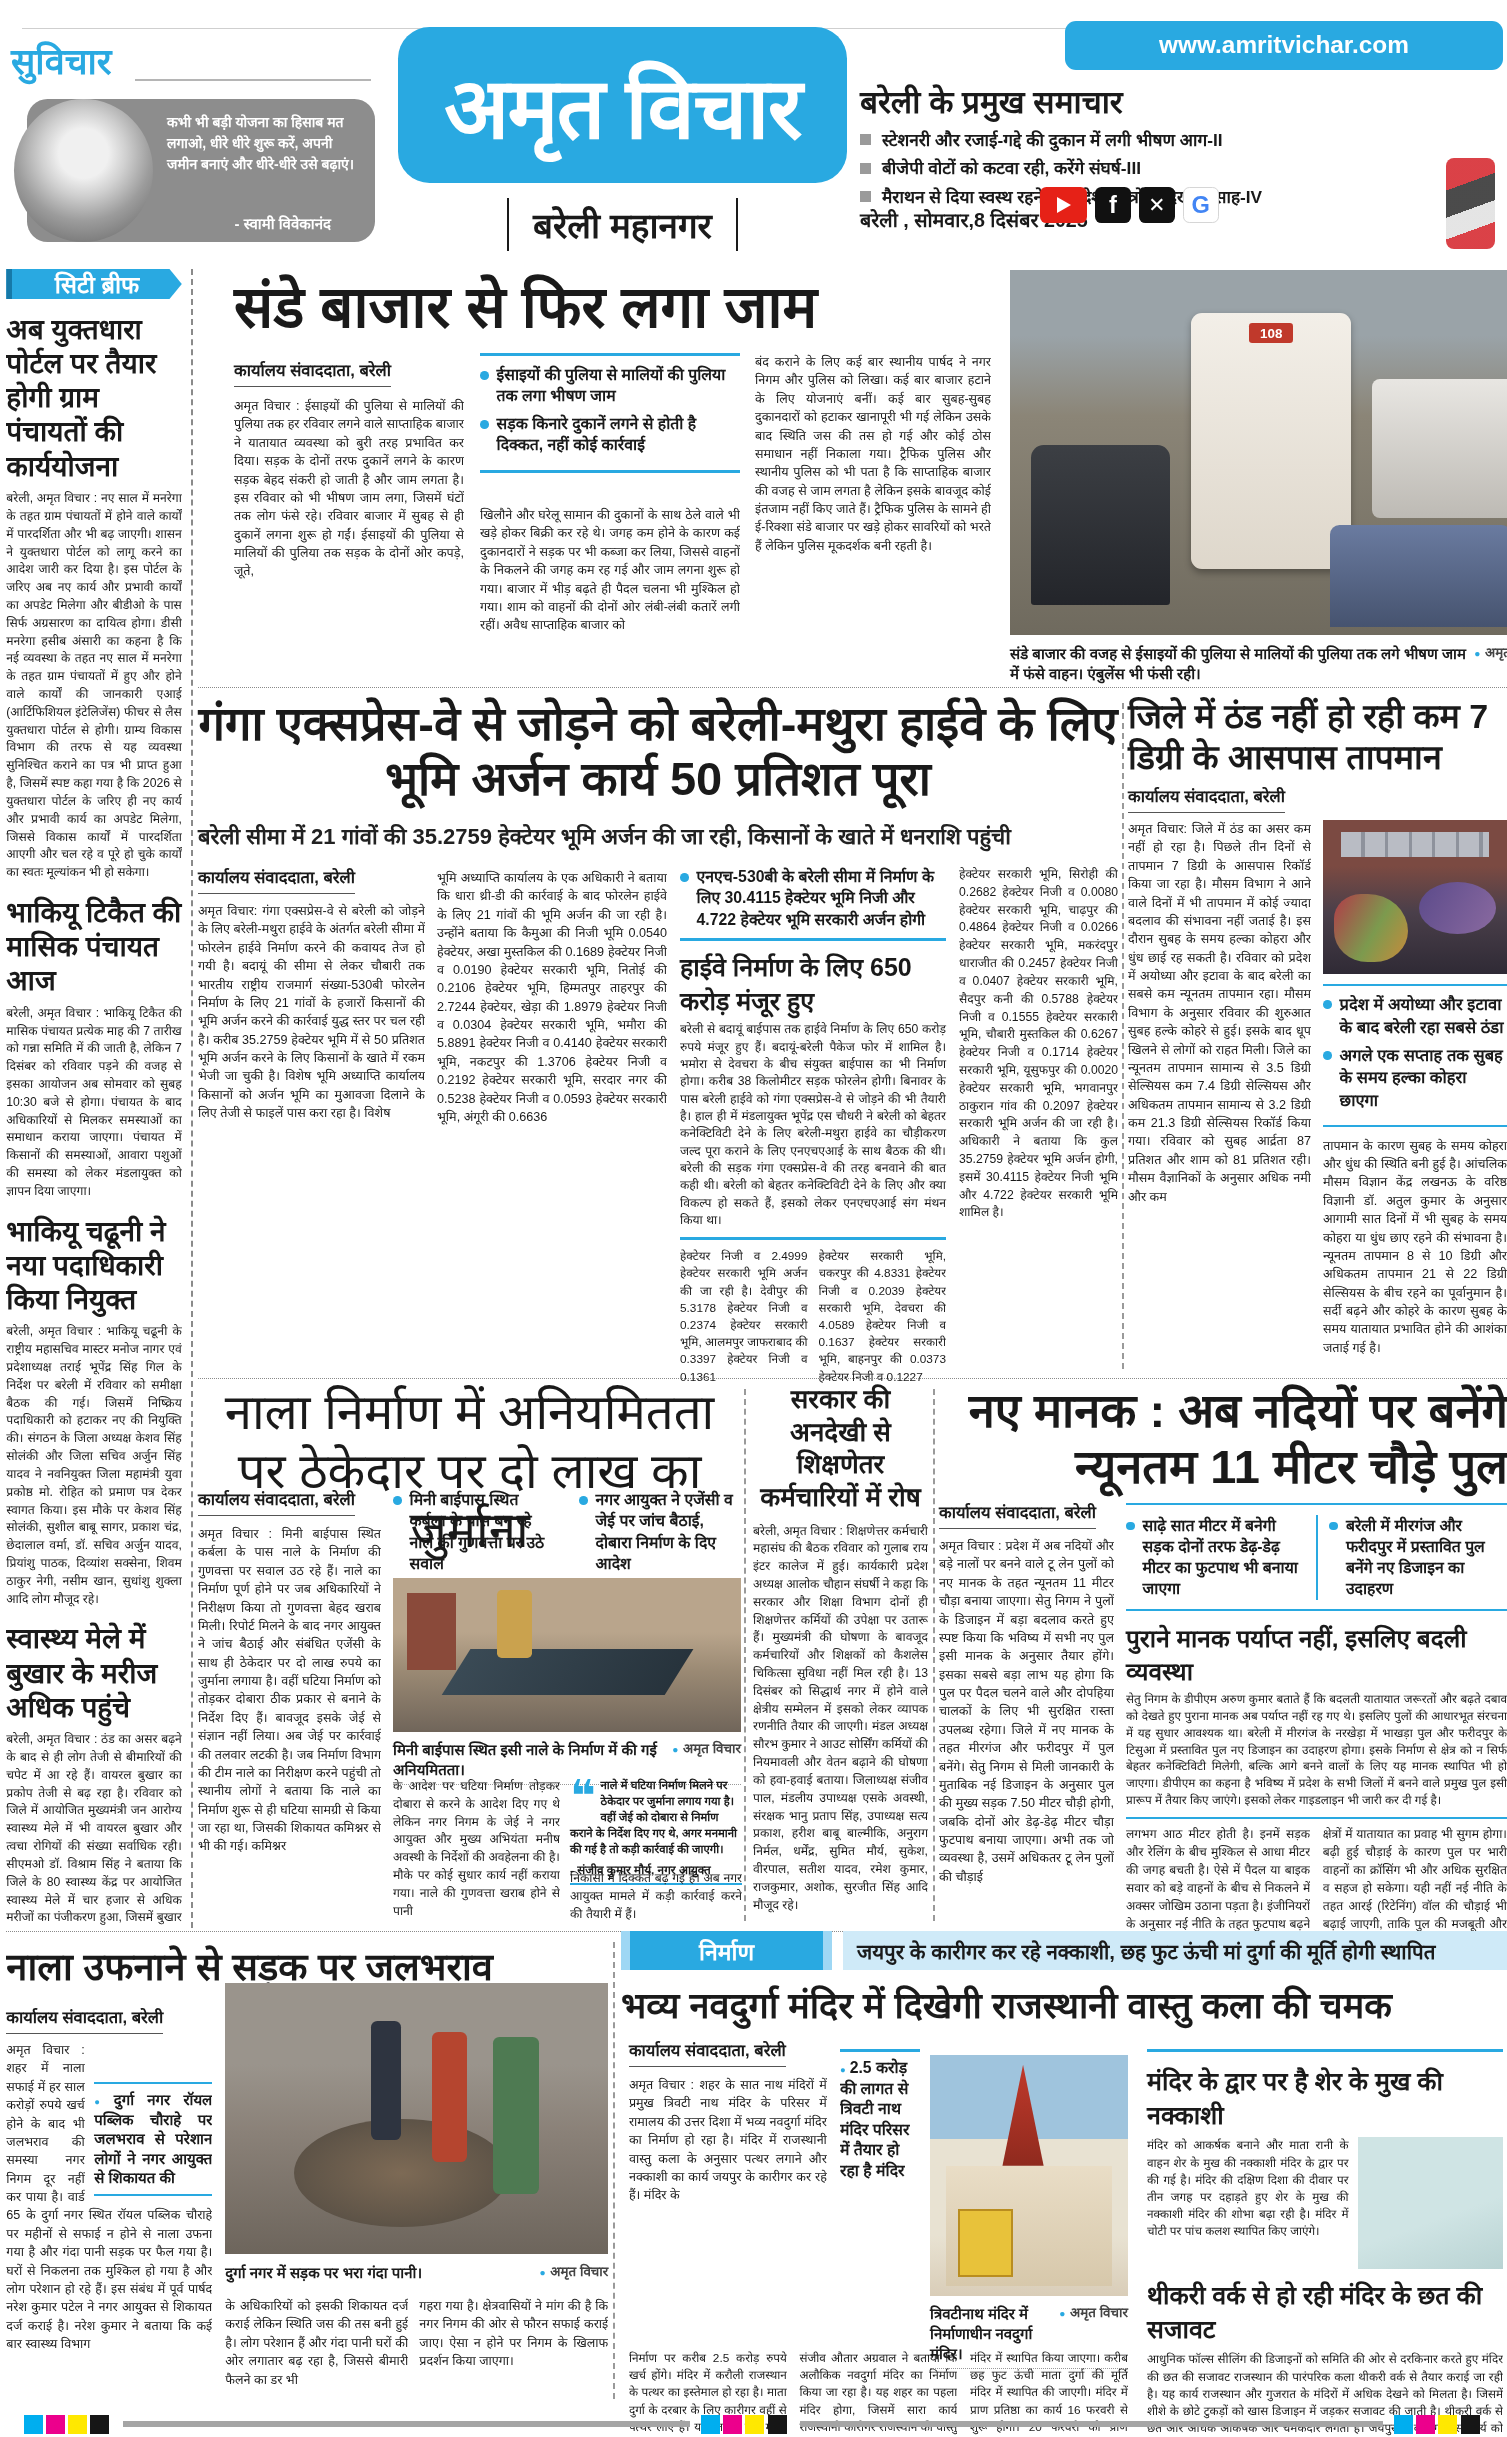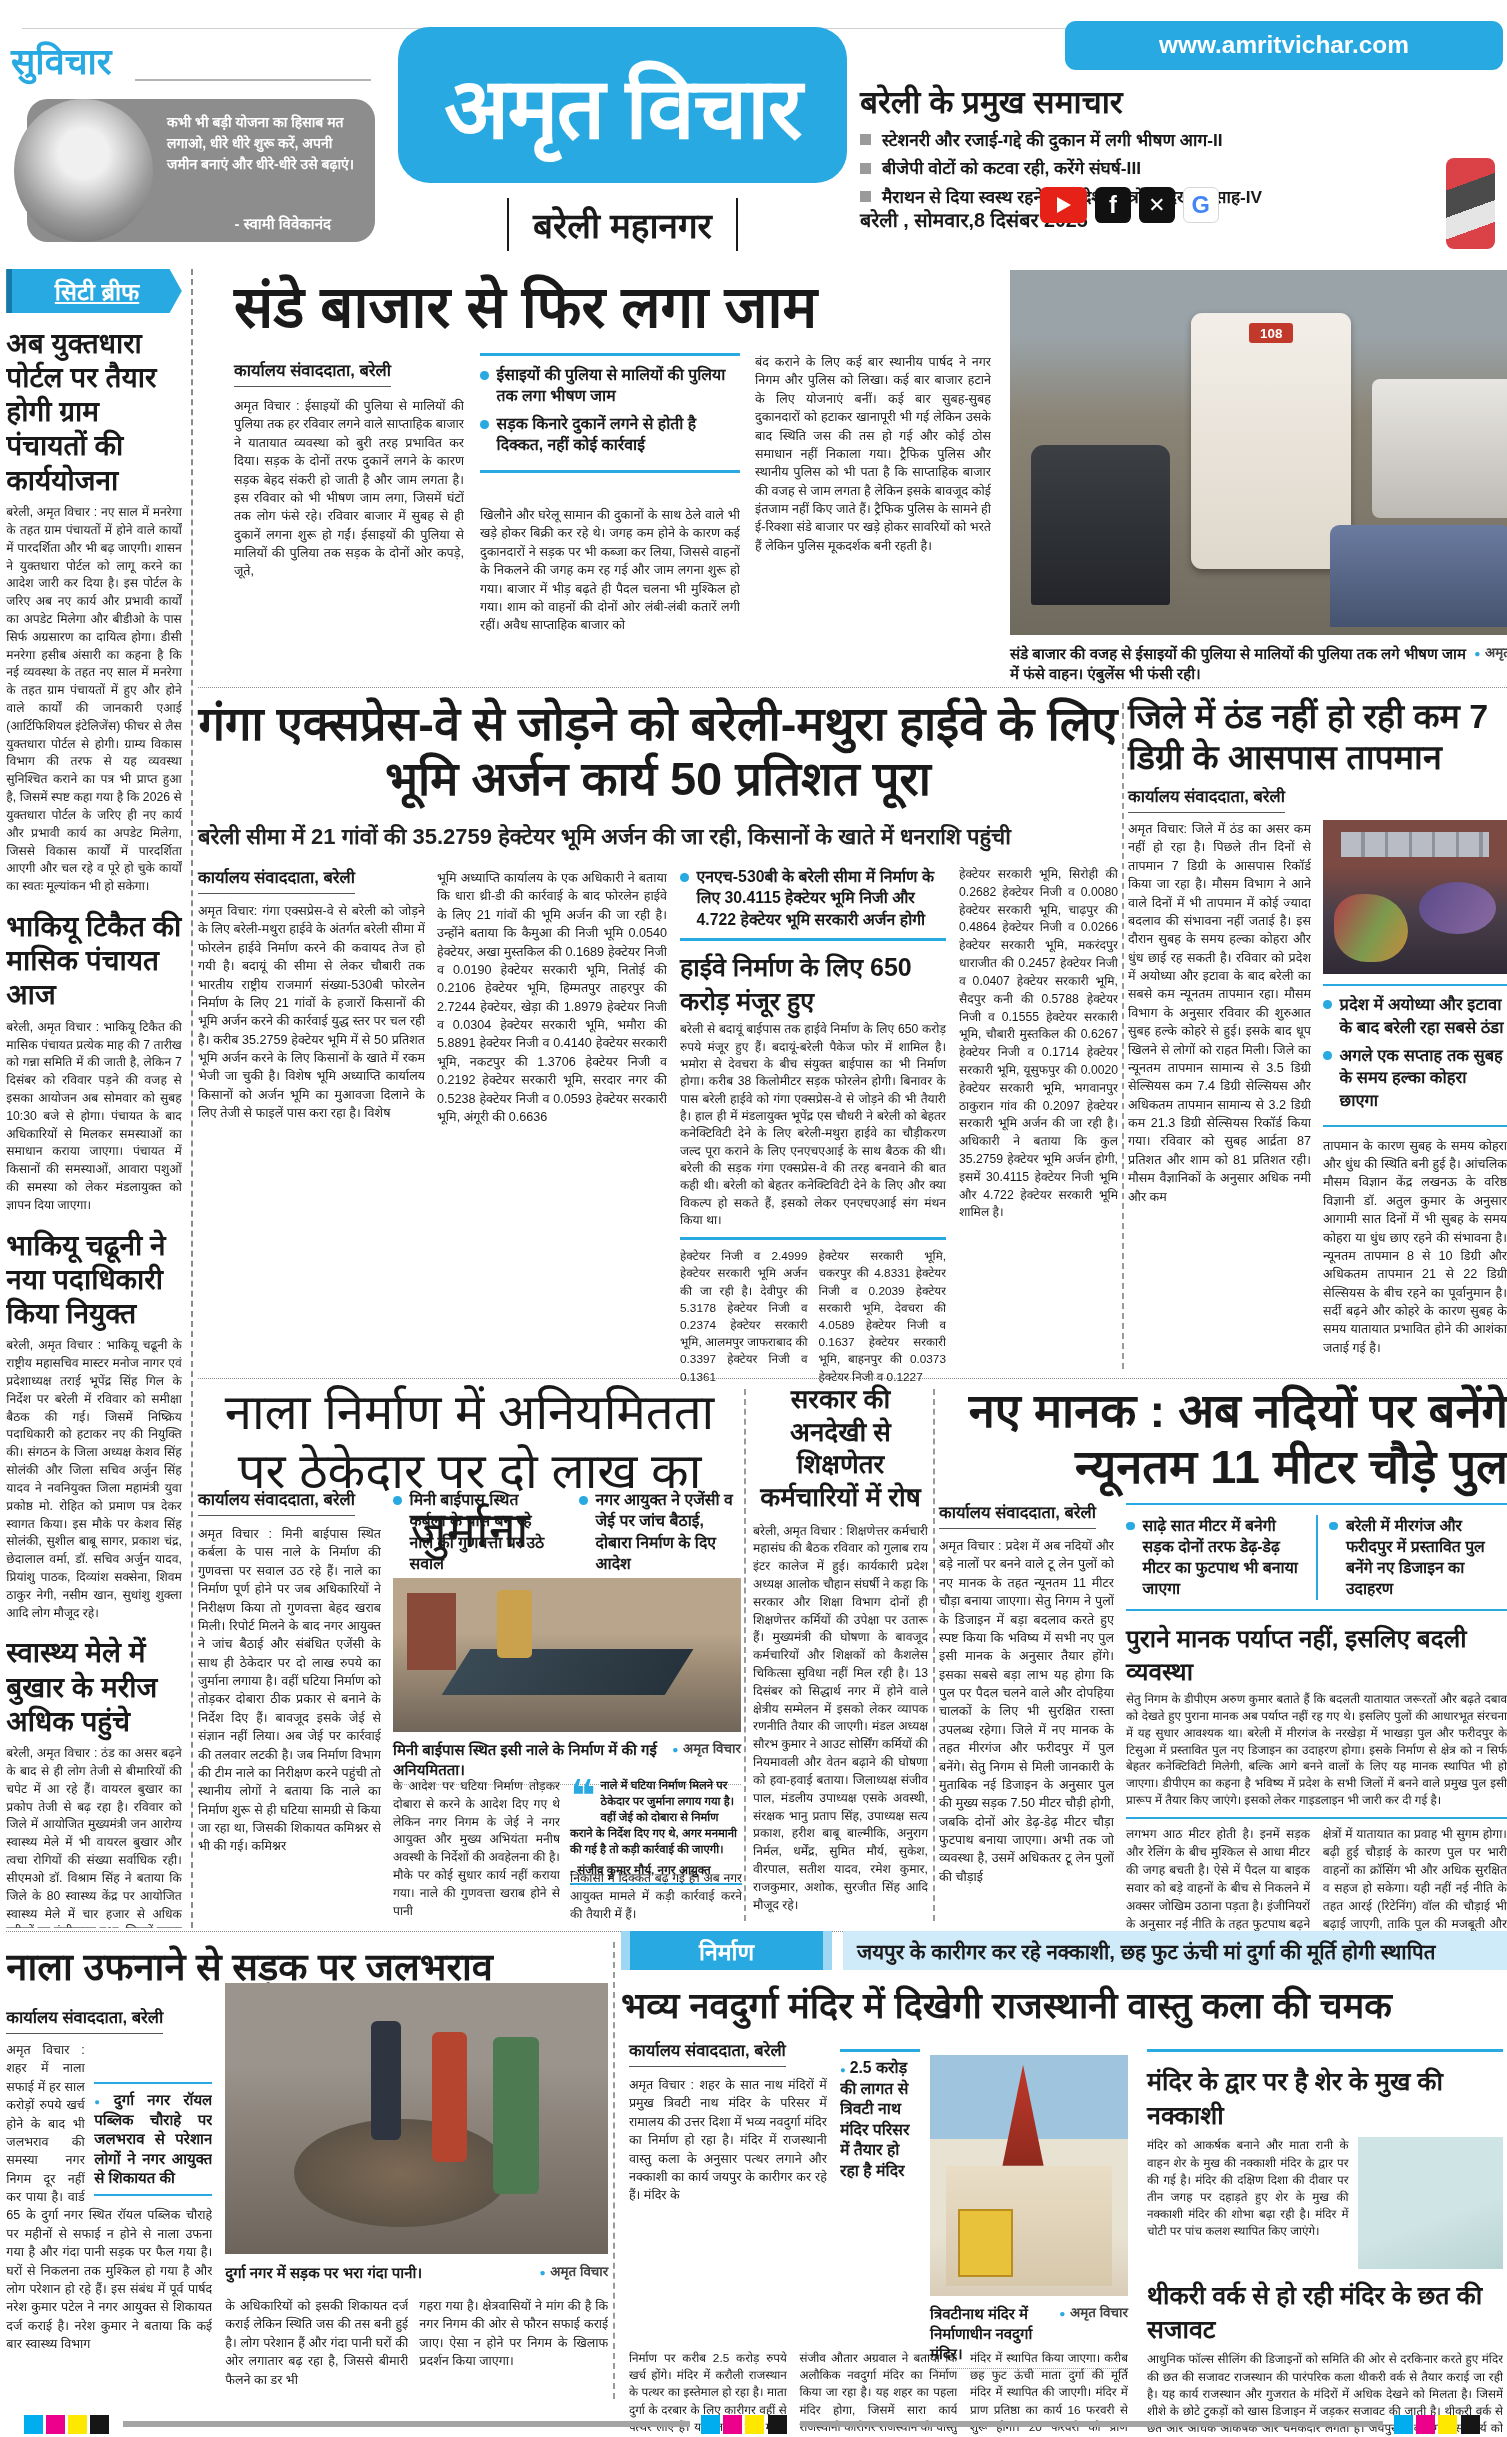--- a/index.html
+++ b/index.html
@@ -48,22 +48,22 @@
   .bul .dot { width:8.7px; height:8.7px; border-radius:50%; background:#29a9e1; margin-top:7px; flex:none; }
   .bul .tx { font-size:15.8px; font-weight:800; line-height:1.35; }
   .blue-rule { border-top:3.2px solid #29a9e1; }
   .vdash { position:absolute; border-left:2.4px dashed #9a9a9a; }
   .hdot { position:absolute; border-top:1.6px dotted #8a8a8a; }
   .photo { position:absolute; overflow:hidden; }
   .pshape { position:absolute; }
 
   
   .sb { position:absolute; left:6.3px; top:269px; width:187px; height:1659px; border-right:2.4px dashed #8a8a8a; padding-right:9.5px; overflow:hidden; }
-  .sb-banner { height:44px; background:#29a9e1; color:#fff; font-size:23.6px; font-weight:800; display:flex; align-items:center; justify-content:center;
-    clip-path:polygon(0 0, 93% 0, 100% 50%, 93% 100%, 0 100%); border-left:6.3px solid #1679a8;text-decoration:underline; }
+  .sb-banner { height:30px; background:#29a9e1; color:#fff; font-size:23.6px; font-weight:800; display:flex; align-items:center; justify-content:center;
+    clip-path:polygon(0 0, 93% 0, 100% 50%, 93% 100%, 0 100%); border-left:6.3px solid #1679a8; }
   .sb-art h3 { font-size:28px; line-height:1.22; font-weight:800; margin:14px 0 6.3px; }
   .sb-art .bd { font-size:12.2px; }
 
   
   .lead { position:absolute; left:198px; top:265px; width:1309px; height:429px;margin-left:36px; }
   .lead h1 { font-size:58px; font-weight:800; white-space:nowrap; }
   .lead .byl { position:absolute; left:0; top:93px; }
   .lead .c1 { position:absolute; left:0; top:132px; width:230px; height:293px; }
   .lead .bbox { position:absolute; left:246px; top:88px; width:260px; border-top:3.2px solid #29a9e1; border-bottom:3.2px solid #29a9e1; padding:7.9px 0; }
   .lead .bbox .bul { margin-bottom:6.3px; }

